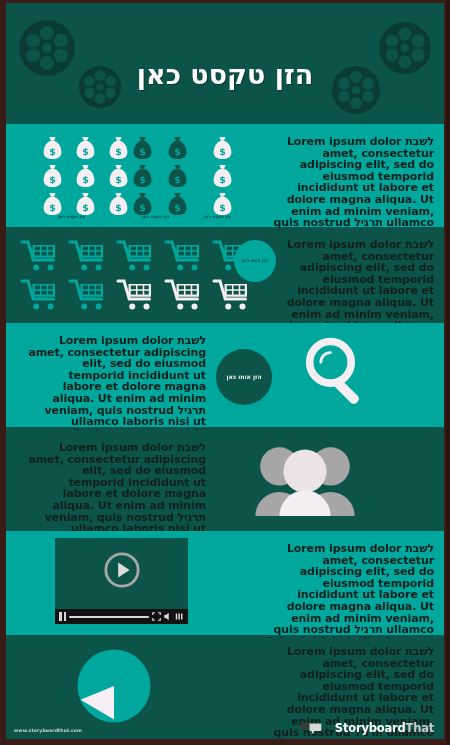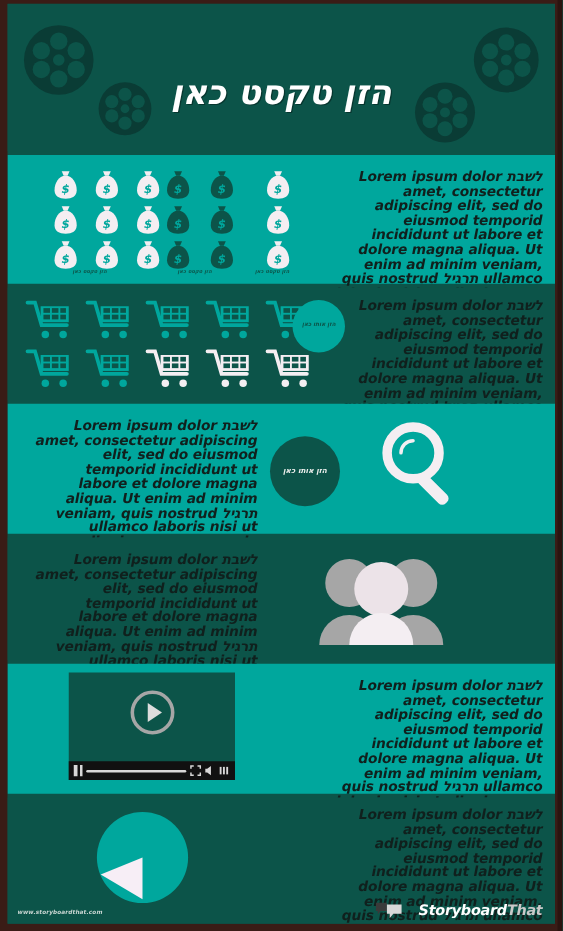--- a/index.html
+++ b/index.html
@@ -8,21 +8,20 @@
     background:#2b1410;
     font-family:"DejaVu Sans", sans-serif;
     overflow:hidden;
   }
   .page{
     position:relative;
     width:446px;height:745px;
     background:#3a1c16;
     box-sizing:border-box;
     padding:3px 6px 6px 6px;
-    font-style:italic;
   }
   .canvas{
     position:relative;
     width:438px;height:736px;
     background:#0c5449;
     overflow:hidden;
   }
   
   .band{position:absolute;left:0;width:438px;box-sizing:border-box;}
   .band.dark{background:#0c5449;}

